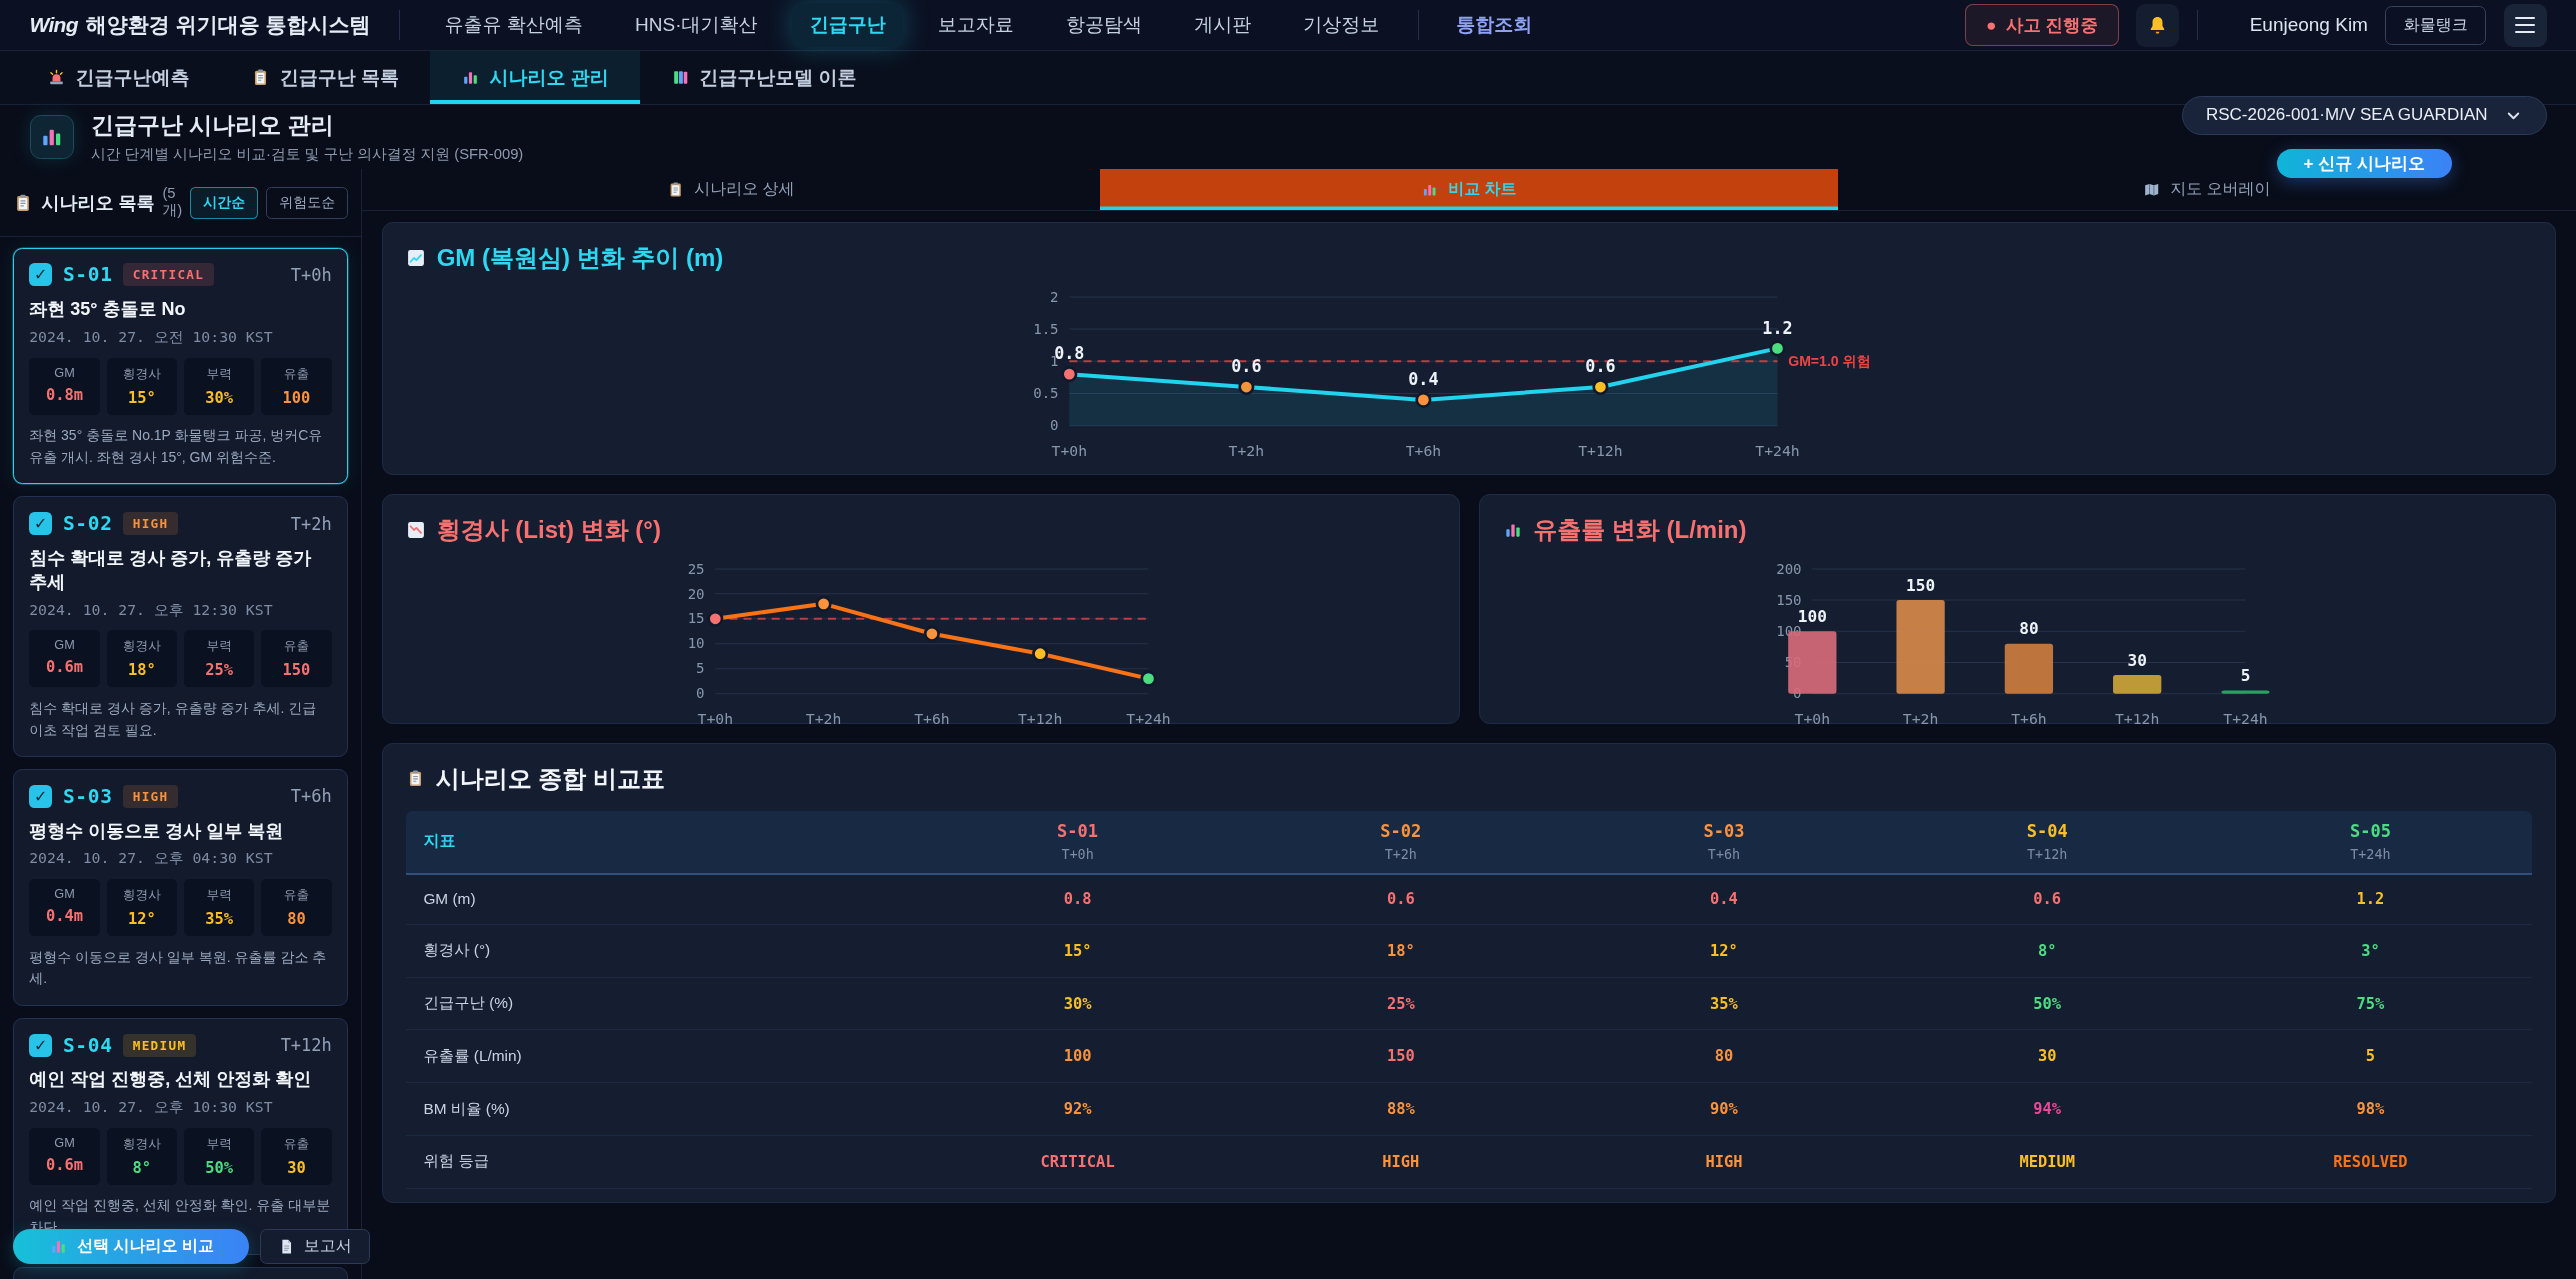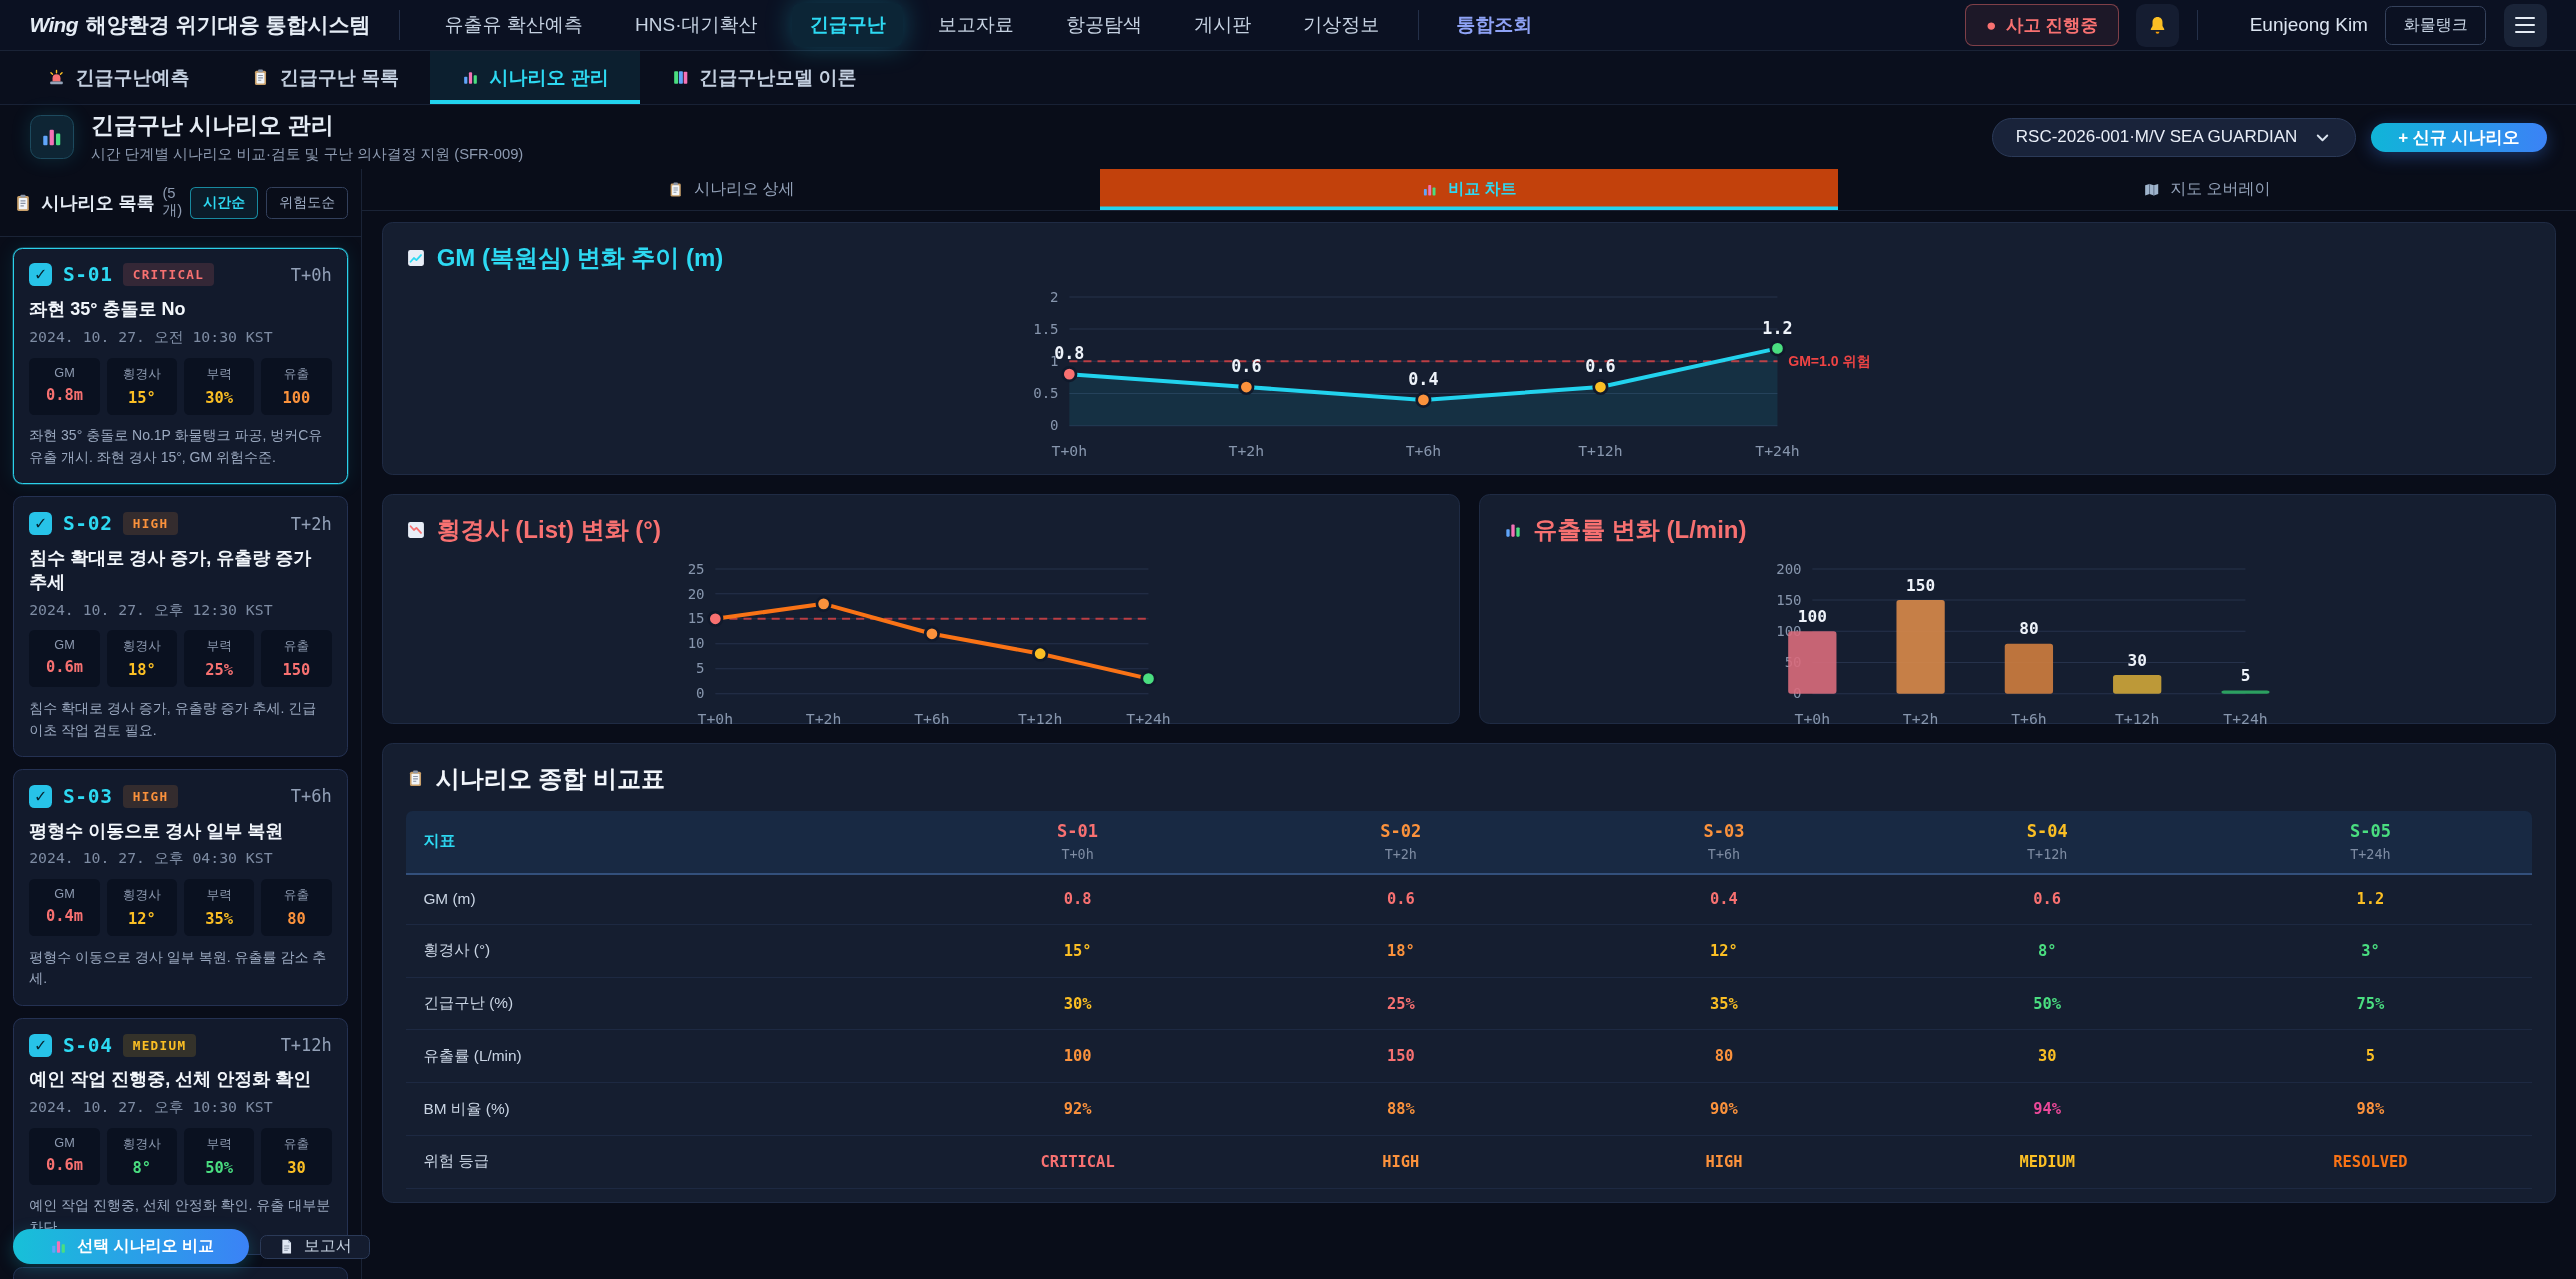--- a/index.html
+++ b/index.html
@@ -33,21 +33,21 @@
   .tabbar { height:54px; background:#0a0f1d; border-bottom:0.7px solid #182135; display:flex; padding:0 16px; }
   .tab { display:flex; align-items:center; gap:9.4px; padding:0 31px; font-size:19px; font-weight:bold; color:#c3cfdf; cursor:pointer; white-space:nowrap;}
   .tab.active { color:#2dd9f2; background:#0c1f2f; box-shadow:inset 0 -4px 0 #22d3ee; }
 
   
   .pagehead { height:64px; display:flex; align-items:center; padding:0 29.5px; gap:17.4px; }
   .ph-icon { width:44px; height:44px; border-radius:10.7px; background:#0e2534; border:0.7px solid #1d4a5e;
     display:flex; align-items:center; justify-content:center; box-shadow:0 0 20px rgba(34,211,238,.15); }
   .ph-title { font-size:23px; font-weight:bold; }
   .ph-sub { font-size:14.8px; color:#8d9ab0; margin-top:4.7px; }
-  .ph-right { margin-left:auto; display:flex; align-items:center; gap:14.8px; }
+  .ph-right { margin-left:auto; display:flex; align-items:center; gap:14.8px;flex-direction:column; }
   .incident-select { height:39px; border-radius:19.5px; background:#19233a; border:0.7px solid #2b3a58;
     display:flex; align-items:center; gap:16px; padding:0 23px; font-size:17px; color:#e9eef7; cursor:pointer; white-space:nowrap;}
   .new-btn { height:29px; border-radius:19.5px; background:linear-gradient(90deg,#10b5d8,#3b82f6);
     font-size:17px; font-weight:bold; display:flex; align-items:center; padding:0 27px; color:#fff;
     box-shadow:0 4px 17.4px rgba(59,130,246,.35); cursor:pointer; white-space:nowrap;}
 
   
   .main { display:flex; height:1110px; }
   .sidebar { width:362px; border-right:0.7px solid #1a2336; position:relative; display:flex; flex-direction:column; }
   .sb-head { display:flex; align-items:center; padding:16px 13.4px; gap:8px; border-bottom:0.7px solid #1a2336; }
@@ -69,21 +69,21 @@
   .card-date { font-family:"DejaVu Sans Mono","Liberation Mono",monospace; font-size:14.8px; color:#7e8ca3; margin-top:6.7px; }
   .stats { display:flex; gap:6.7px; margin-top:10.7px; }
   .stat { flex:1; background:#0a1120; border-radius:5.4px; padding:8px 0; text-align:center; }
   .stat-l { font-size:12.7px; color:#8d9ab0; }
   .stat-v { font-family:"DejaVu Sans Mono","Liberation Mono",monospace; font-size:15.4px; font-weight:bold; margin-top:6px; }
   .card-desc { font-size:14px; color:#9aa8bf; line-height:1.55; margin-top:10.7px; }
   .sb-actions { position:absolute; left:13.4px; right:13.4px; bottom:14.8px; display:flex; gap:10.7px; align-items:center; }
   .compare-btn { flex:0 0 236px; height:35px; border-radius:17.4px; background:linear-gradient(90deg,#17c0d8,#3b82f6);
     font-size:16px; font-weight:bold; display:flex; align-items:center; justify-content:center; gap:9.4px; color:#fff; cursor:pointer;
     box-shadow:0 4px 16px rgba(23,192,216,.25); white-space:nowrap;}
-  .report-btn { height:24px; padding:0 17.4px; border-radius:6.7px; background:#141c2f; border:0.7px solid #2b3a58;
+  .report-btn { height:35px; padding:0 17.4px; border-radius:6.7px; background:#141c2f; border:0.7px solid #2b3a58;
     font-size:16px; color:#c6d2e2; display:flex; align-items:center; gap:8px; cursor:pointer; white-space:nowrap;}
 
   
   .content { flex:1; display:flex; flex-direction:column; overflow:hidden; }
   .ctabs { height:42px; display:flex; border-bottom:0.7px solid #1a2336; }
   .ctab { flex:1; display:flex; align-items:center; justify-content:center; gap:9.4px; font-size:16px; color:#93a1b8; cursor:pointer;}
   .ctab.active { color:#2dd9f2; font-weight:bold; background:#c2410c; box-shadow:inset 0 -3.4px 0 #22d3ee; }
   .charts { flex:1; padding:10.7px 20px 20px; overflow:hidden; }
   .panel { background:#151e30; border:0.7px solid #1f2b44; border-radius:10.7px; }
   .panel-gm { height:253px; padding:19px 23px 12px; display:flex; flex-direction:column; }

